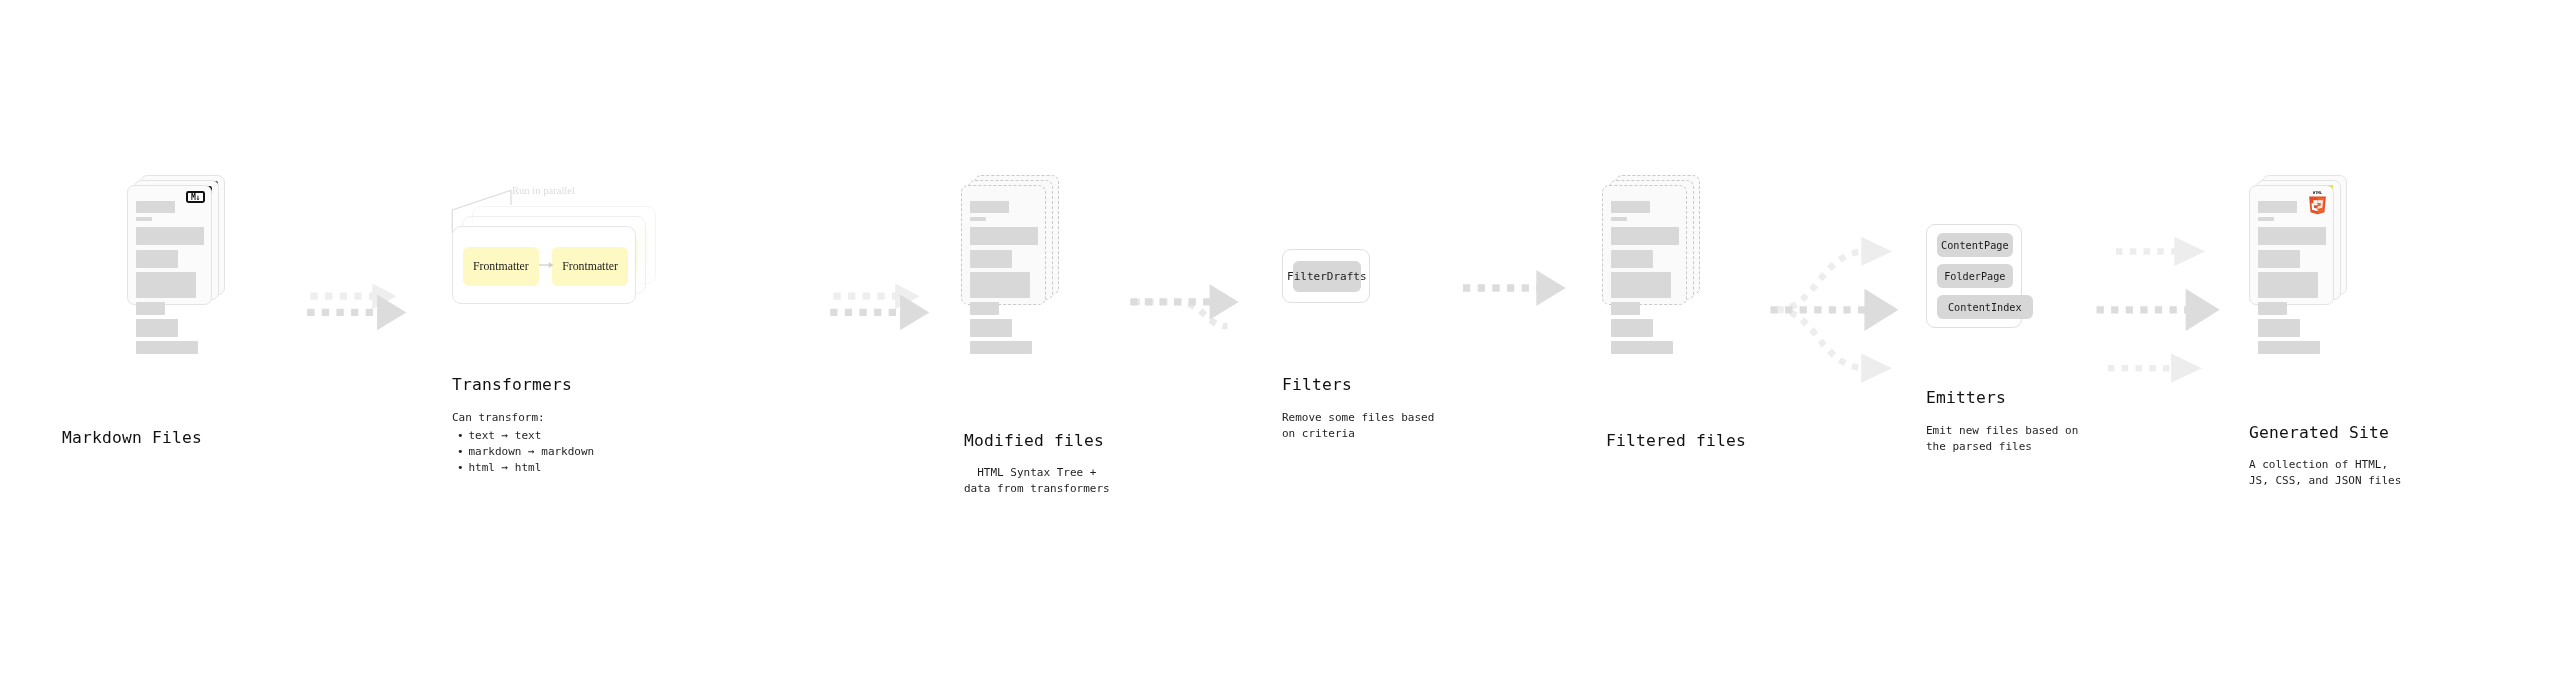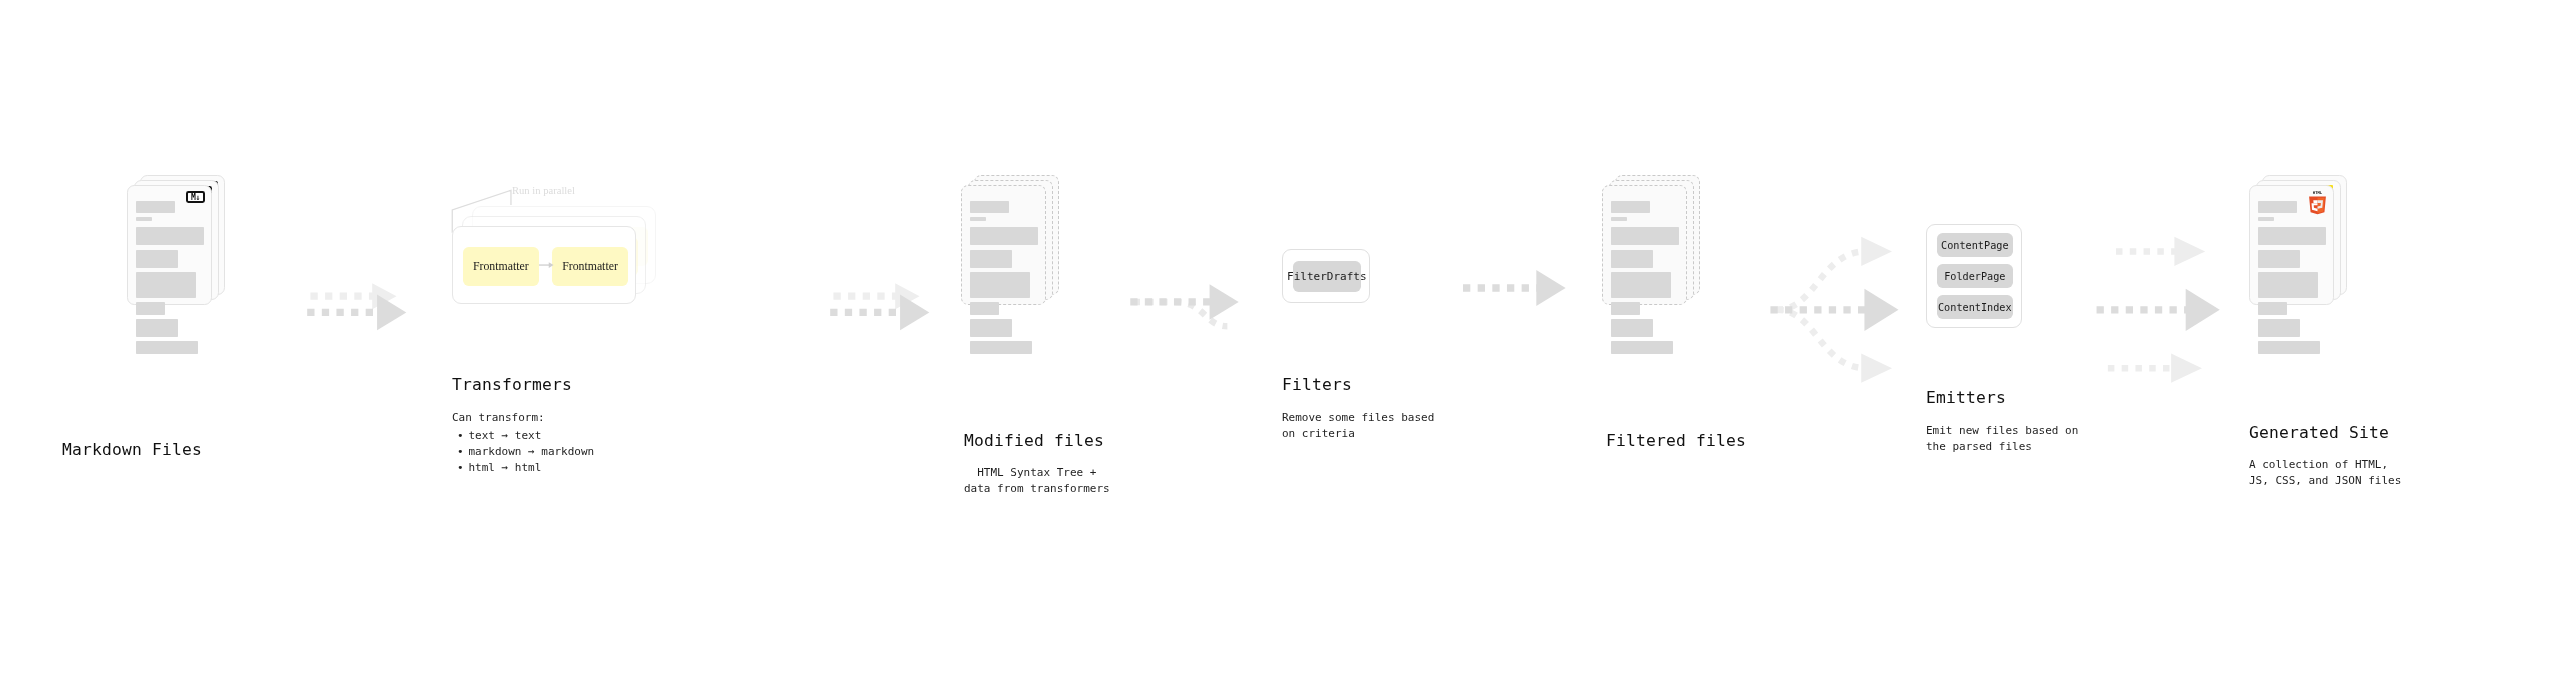--- a/index.html
+++ b/index.html
@@ -94,21 +94,21 @@
           <div class="bar" style="width:68px;height:18px;"></div>
           <div class="bar" style="width:42px;height:18px;"></div>
           <div class="bar" style="width:60px;height:26px;"></div>
           <div class="bar" style="width:29px;height:13px;"></div>
           <div class="bar" style="width:42px;height:18px;"></div>
           <div class="bar" style="width:62px;height:13px;"></div>
         </div>
       </div>
     </div>
   </div>
-  <div class="node title" style="left:62px;top:440px;">Markdown Files</div>
+  <div class="node title" style="left:62px;top:428px;">Markdown Files</div>
 
   <div class="node" style="left:307px;top:275px;">
     <svg width="106" height="65" viewBox="0 0 130 80">
       <g stroke="#eeeeee" stroke-width="9" stroke-dasharray="9 9" fill="#eeeeee">
         <line x1="4" y1="26" x2="86" y2="26"></line>
         <polygon points="80,10 110,26 80,42" stroke="none"></polygon>
       </g>
       <g stroke="#dcdcdc" stroke-width="9" stroke-dasharray="9 9" fill="#dcdcdc">
         <line x1="0" y1="46" x2="92" y2="46"></line>
         <polygon points="86,24 122,46 86,68" stroke="none"></polygon>
@@ -250,21 +250,21 @@
       <g stroke="#dcdcdc" stroke-width="9" stroke-dasharray="9 9" fill="#dcdcdc">
         <line x1="0" y1="96" x2="122" y2="96"></line>
         <polygon points="116,70 158,96 116,122" stroke="none"></polygon>
       </g>
     </svg>
   </div>
 
   <div class="node pbox" style="left:1926px;top:224px;width:96px;height:104px;">
     <div class="pill" style="position:absolute;left:9.8px;top:8.1px;width:76px;height:24.4px;font-size:10.2px;">ContentPage</div>
     <div class="pill" style="position:absolute;left:9.8px;top:39px;width:76px;height:24.4px;font-size:10.2px;">FolderPage</div>
-    <div class="pill" style="position:absolute;left:9.8px;top:70px;width:76px;height:24.4px;font-size:10.2px;">ContentIndex</div>
+    <div class="pill" style="position:absolute;left:9.8px;top:70px;width:96px;height:24.4px;font-size:10.2px;">ContentIndex</div>
   </div>
   <div class="node title" style="left:1926px;top:388px;">Emitters</div>
   <div class="node sub" style="left:1926px;top:423px;">Emit new files based on
 the parsed files</div>
 
   <div class="node" style="left:2088px;top:232px;">
     <svg width="163" height="154" viewBox="0 0 200 190">
       <g stroke="#ededed" stroke-width="8" stroke-dasharray="8 9" fill="#ededed">
         <line x1="34" y1="24" x2="112" y2="24"></line>
         <polygon points="106,6 144,24 106,42" stroke="none"></polygon>

